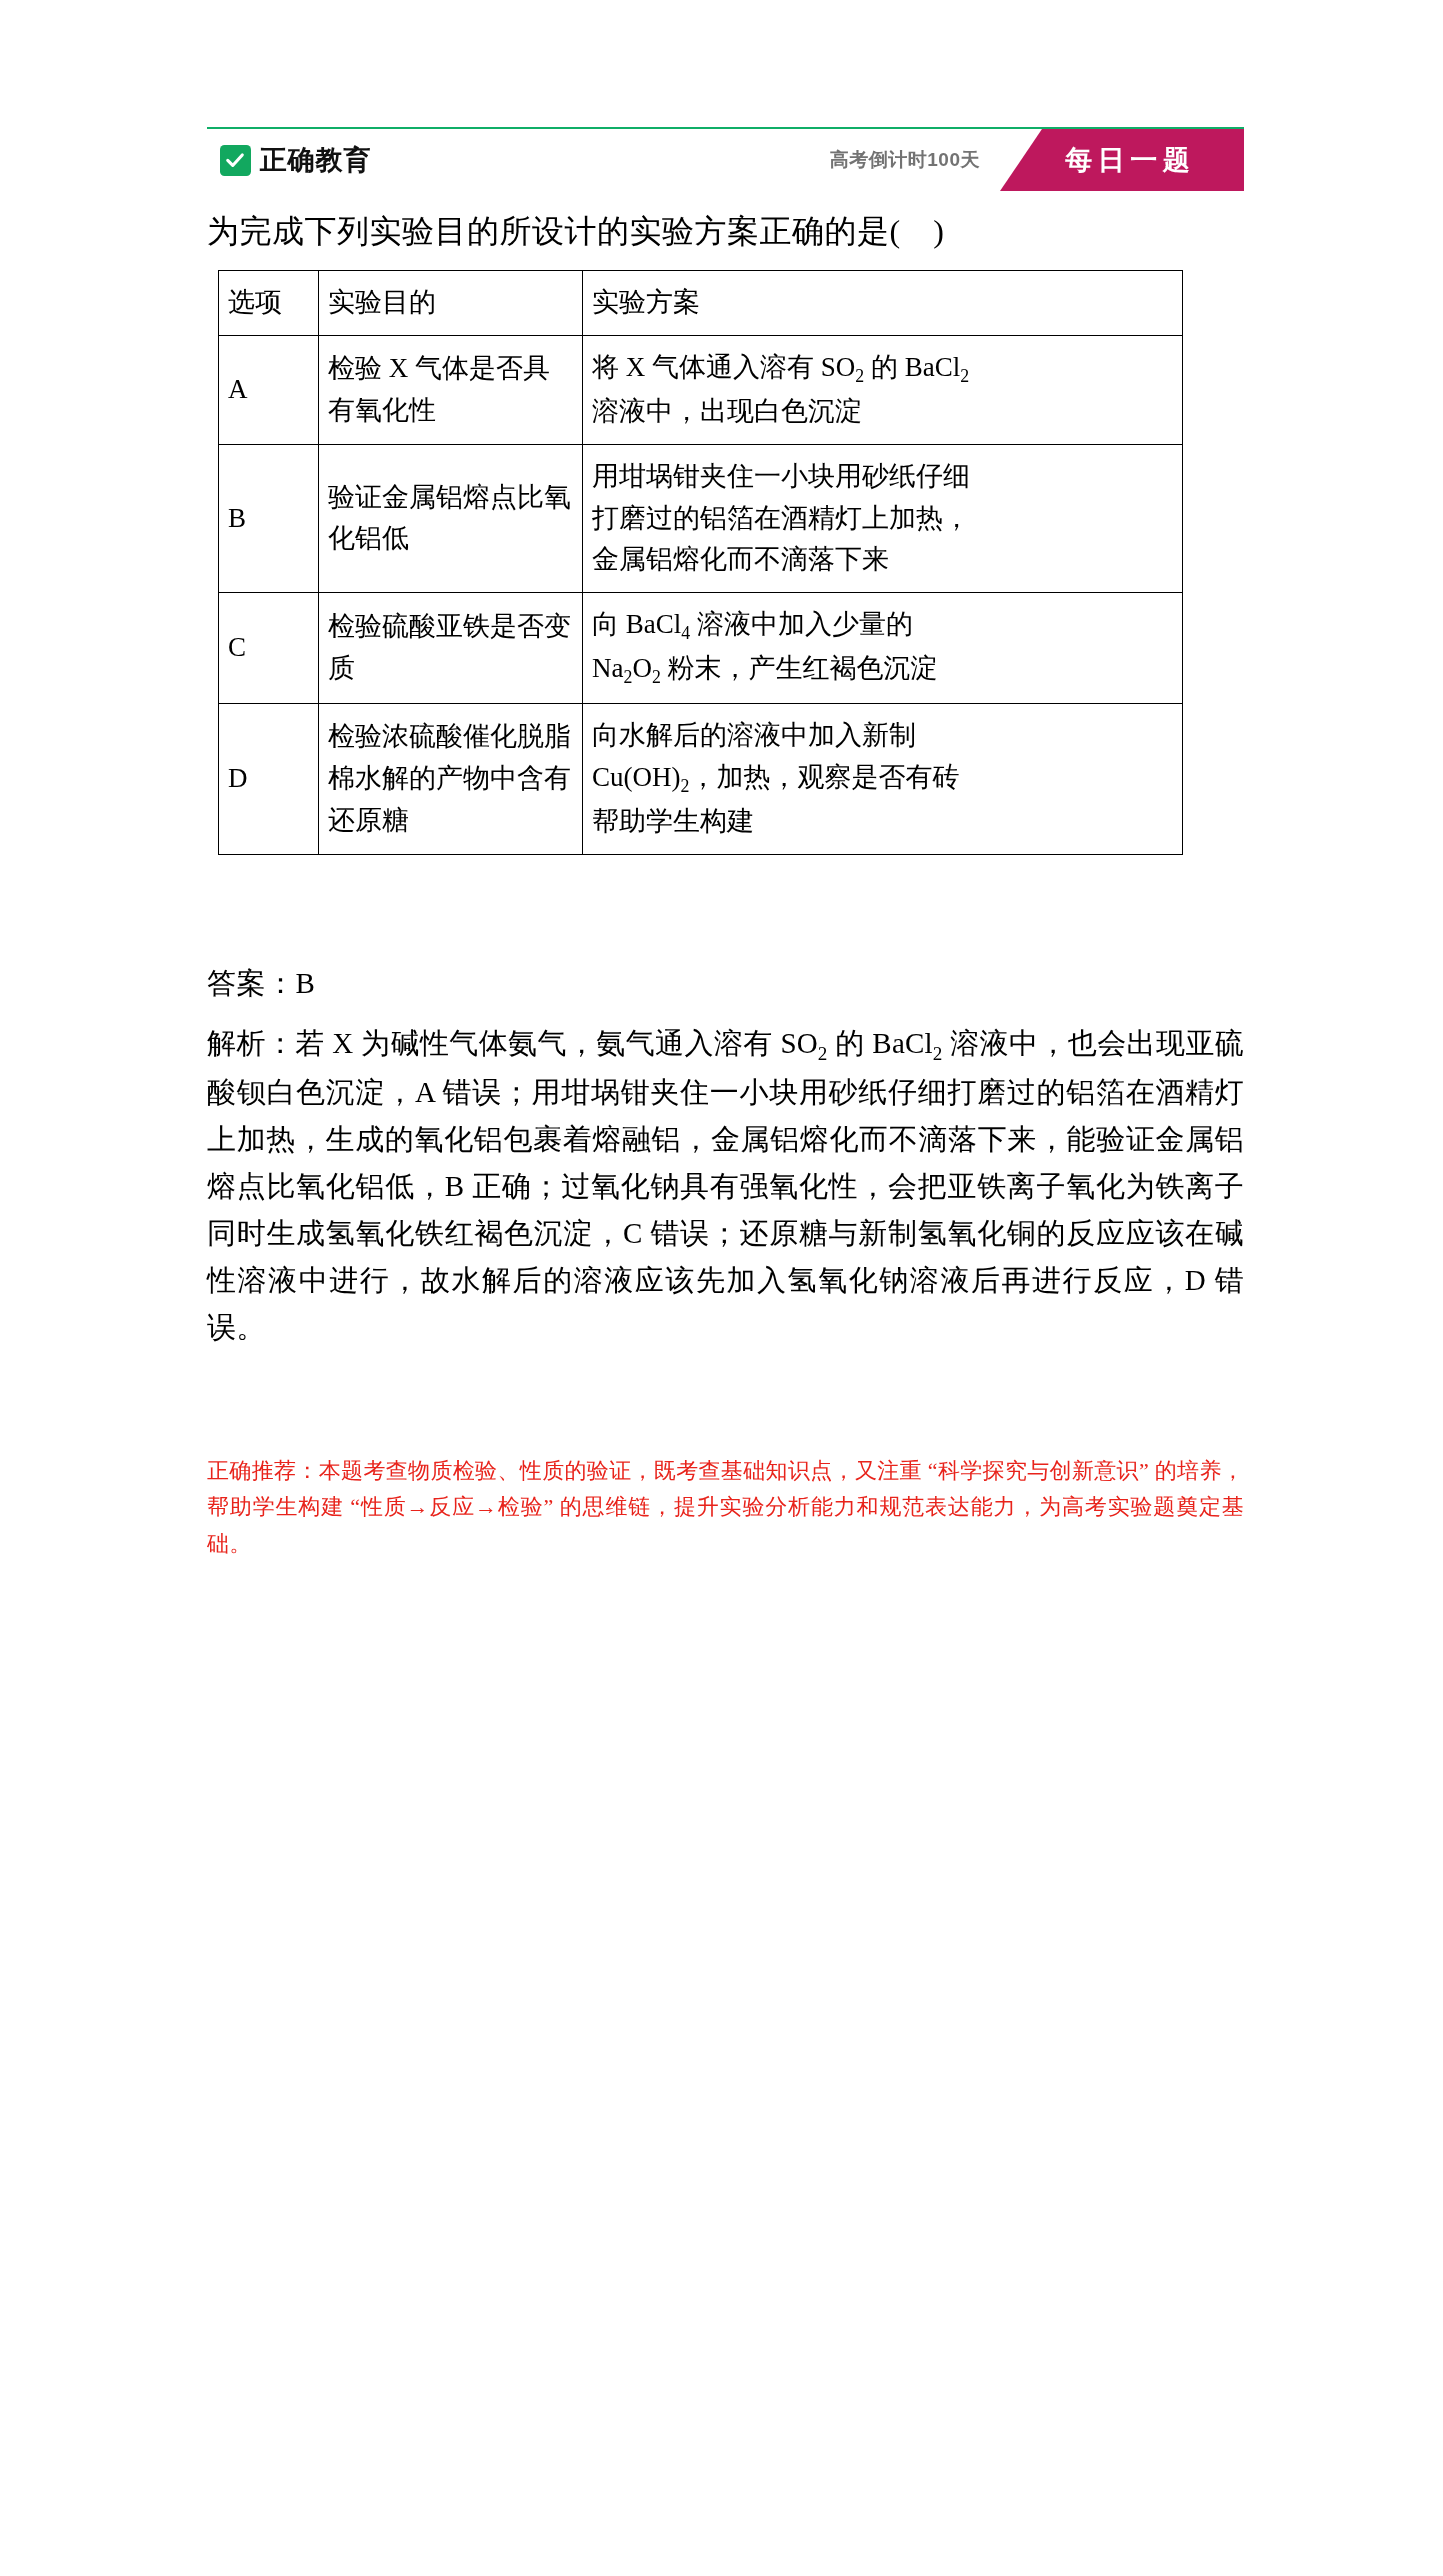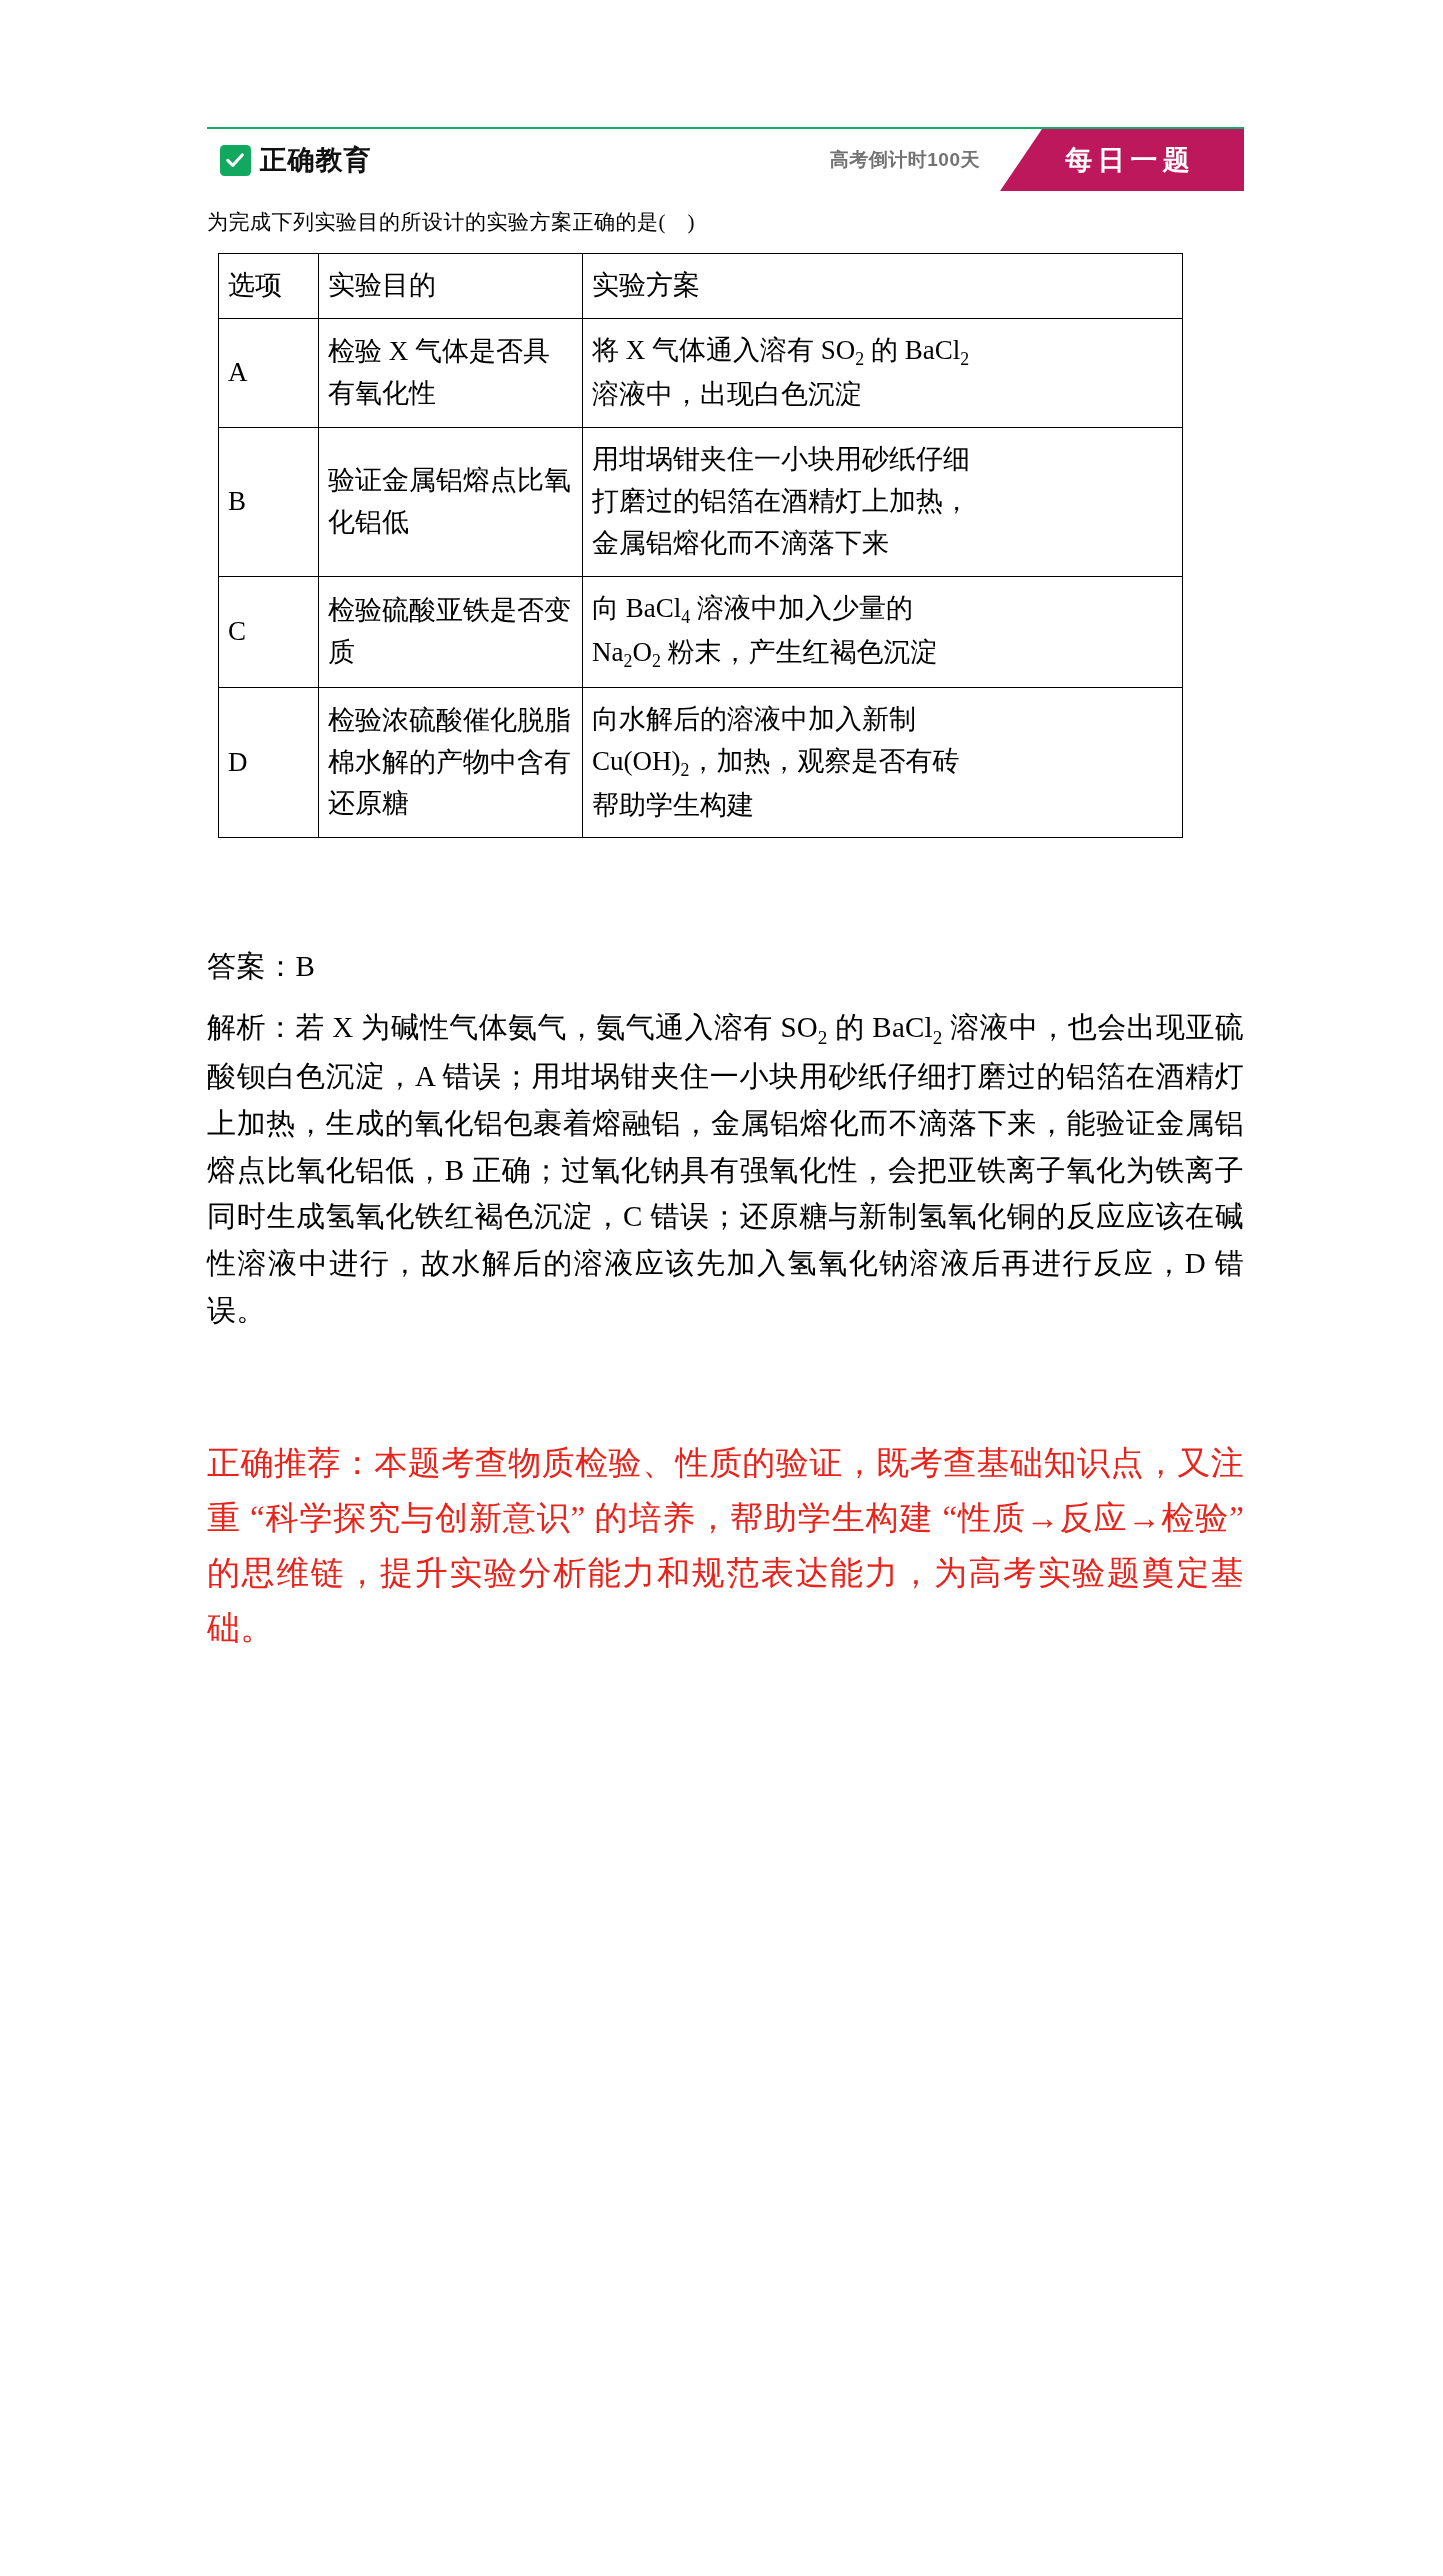--- a/index.html
+++ b/index.html
@@ -89,21 +89,21 @@
     font-family: "Liberation Sans", sans-serif;
     font-size: 27px;
     font-weight: bold;
     color: #ffffff;
     letter-spacing: 5.5px;
     padding-left: 16.4px;
   }
 
   
   .stem {
-    font-size: 21px;
+    font-size: 32px;
     line-height: 1.5;
     margin-top: 16.4px;
     margin-bottom: 14.6px;
     letter-spacing: 0.5px;
   }
 
   
   table.qtable {
     border-collapse: collapse;
     width: 964px;
@@ -135,21 +135,21 @@
   .analysis {
     font-size: 29px;
     line-height: 1.62;
     text-align: justify;
     letter-spacing: 0.2px;
   }
 
   
   .recommend {
     color: #e8231b;
-    font-size: 33px;
+    font-size: 22px;
     line-height: 1.66;
     margin-top: 102px;
     text-align: justify;
     letter-spacing: 0.2px;
   }
   .score {
     color: #e8231b;
     font-size: 29px;
     margin-top: 24px;
     letter-spacing: 0.2px;

